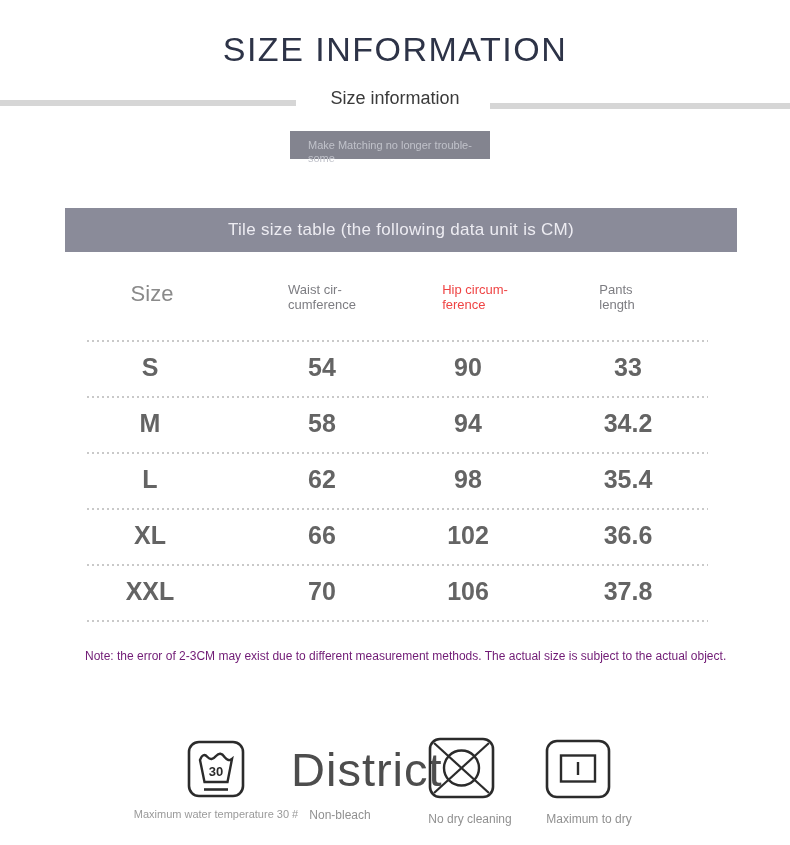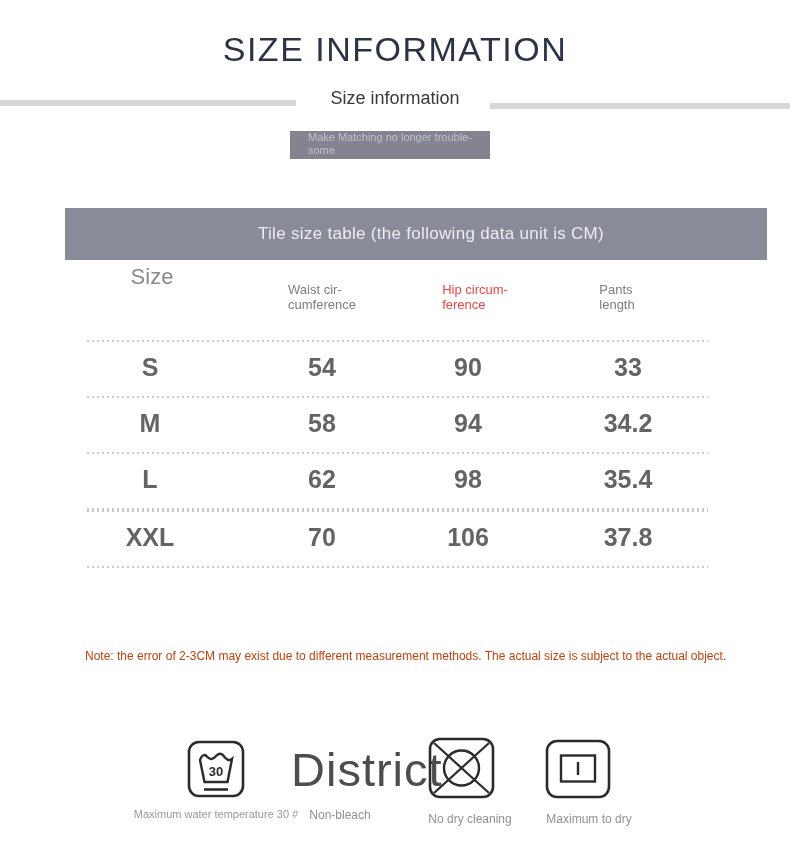--- a/index.html
+++ b/index.html
@@ -15,55 +15,55 @@
   .sub-line{position:absolute;height:6px;background:#d6d6d6;}
   .sub-line.left{top:90px;left:0;width:296px;}
   .sub-line.right{top:93px;left:490px;width:300px;}
   .subtitle{
     position:absolute;top:78px;left:0;right:0;text-align:center;
     font-size:18px;color:#3a3a3a;
   }
   .badge{
     position:absolute;left:290px;top:121px;width:200px;height:28px;
     background:#83848f;color:#c0c2ca;font-size:11px;line-height:13px;
-    box-sizing:border-box;padding:0 6px 0 18px;
+    box-sizing:border-box;padding:8px 6px 0 18px;
   }
   .badge span{display:block;width:174px;}
   
   .table-bar{
-    position:absolute;left:65px;top:198px;width:672px;height:52px;
+    position:absolute;left:65px;top:198px;width:672px;height:44px;
     background:#8a8b99;color:#edecf2;font-size:17px;
-    display:flex;align-items:center;justify-content:center;letter-spacing:.3px;padding-left:30px;
+    display:flex;align-items:center;justify-content:center;letter-spacing:.3px;
   }
   
   .size-table{position:absolute;left:87px;top:256px;width:621px;}
   .thead{position:relative;height:74px;}
   .th{
     position:absolute;top:16px;transform:translateX(-50%);
     font-size:13px;line-height:15px;color:#7d7d82;white-space:pre-line;text-align:left;
   }
-  .th.size{left:65px;top:3px;font-size:22px;color:#8a8a8a;white-space:nowrap;}
+  .th.size{left:65px;top:20px;font-size:22px;color:#8a8a8a;white-space:nowrap;}
   .th.waist{left:235px;}
   .th.hip{left:388px;color:#ef4444;}
   .th.pants{left:530px;}
   .dotline{
     height:2px;
     background-image:repeating-linear-gradient(to right,#c9c9c9 0 2px,transparent 2px 5px);
   }
   .trow{position:relative;height:54px;}
   .td{
     position:absolute;top:50%;transform:translate(-50%,-54%);
     font-size:25px;font-weight:600;color:#646464;white-space:nowrap;
   }
   .td.size{left:63px;}
   .td.waist{left:235px;}
   .td.hip{left:381px;}
   .td.pants{left:541px;}
   
-  .note{position:absolute;left:85px;top:639px;font-size:12px;color:#c2410c;}
+  .note{position:absolute;left:85px;top:639px;font-size:12px;color:#701a75;}
   
   .care{position:absolute;left:0;top:726px;width:645px;height:110px;}
   .care svg{position:absolute;}
   .svg-wash{left:187px;top:2px;}
   .svg-nodry{left:428px;top:0;}
   .svg-hang{left:545px;top:3px;}
   .care-label{
     position:absolute;transform:translateX(-50%);font-size:12px;color:#909090;
     white-space:nowrap;text-align:left;
   }
@@ -121,20 +121,26 @@
     <div class="dotline"></div>
 
     <div class="trow">
       <span class="td size">L</span>
       <span class="td waist">62</span>
       <span class="td hip">98</span>
       <span class="td pants">35.4</span>
     </div>
     <div class="dotline"></div>
 
+    <div class="trow">
+      <span class="td size">XL</span>
+      <span class="td waist">66</span>
+      <span class="td hip">102</span>
+      <span class="td pants">36.6</span>
+    </div>
     <div class="dotline"></div>
 
     <div class="trow">
       <span class="td size">XXL</span>
       <span class="td waist">70</span>
       <span class="td hip">106</span>
       <span class="td pants">37.8</span>
     </div>
     <div class="dotline"></div>
   </div>

